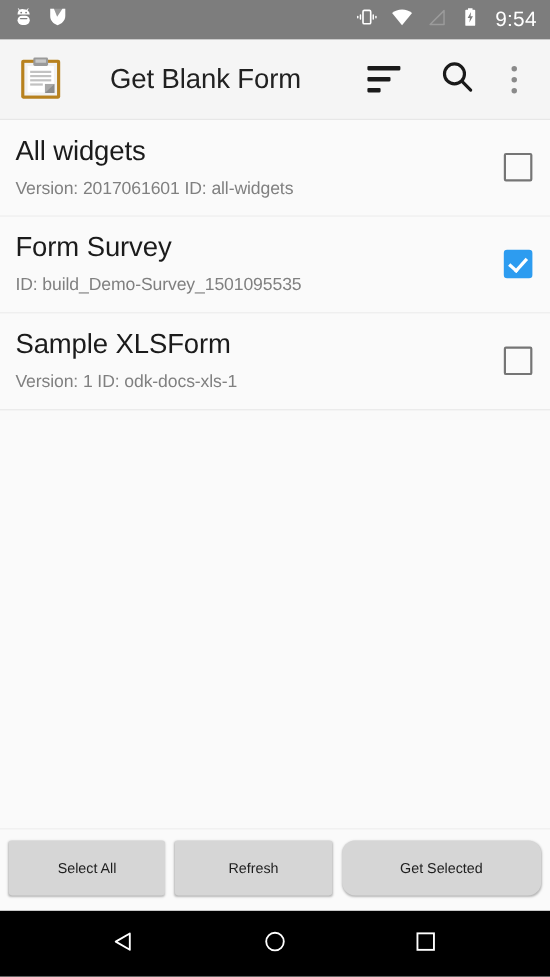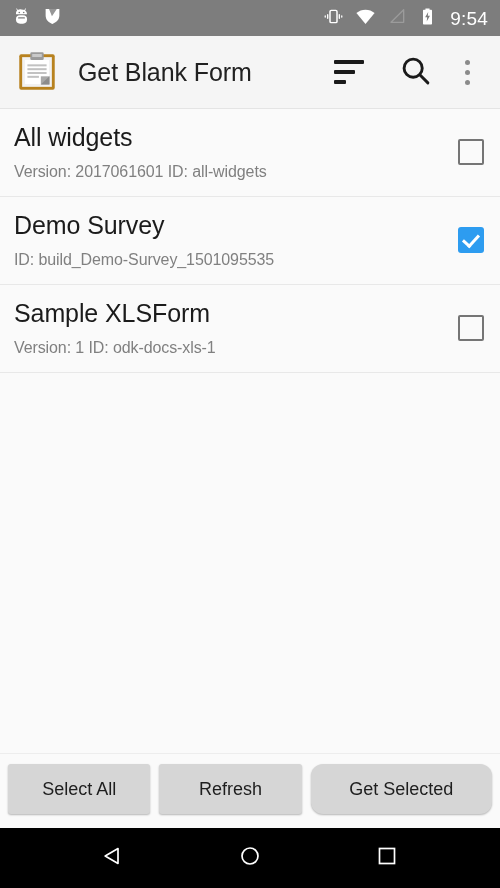--- a/index.html
+++ b/index.html
@@ -56,20 +56,21 @@
   
   .app-bar {
     height: 73px;
     background: #F5F5F5;
     display: flex;
     align-items: center;
     padding: 0 16px 0 14px;
     flex: none;
     box-sizing: border-box;
     border-bottom: 1px solid #E4E4E4;
+    gap: 22px;
   }
   .app-logo {
     width: 46px;
     height: 46px;
     flex: none;
     margin-right: 18px;
   }
   .app-title {
     font-size: 25px;
     color: #212121;
@@ -197,21 +198,21 @@
     box-sizing: border-box;
     border-top: 1px solid #EDEDED;
   }
   .bar-btn {
     flex: 1 1 0;
     height: 50px;
     background: #D6D6D6;
     border: none;
     border-radius: 3px;
     color: #1E1E1E;
-    font-size: 18px;
+    font-size: 13px;
     font-family: "Liberation Sans", sans-serif;
     white-space: nowrap;
     display: flex;
     align-items: center;
     justify-content: center;
     box-shadow: 0 1px 2px rgba(0,0,0,0.28);
     padding: 0 6px;
     box-sizing: border-box;
     overflow: hidden;
   }
@@ -340,21 +341,21 @@
     <div class="list-item">
       <div class="item-text">
         <div class="item-title">All widgets</div>
         <div class="item-sub">Version: 2017061601 ID: all-widgets</div>
       </div>
       <span class="cbox"></span>
     </div>
 
     <div class="list-item">
       <div class="item-text">
-        <div class="item-title">Demo Survey</div>
+        <div class="item-title">Form Survey</div>
         <div class="item-sub">ID: build_Demo-Survey_1501095535</div>
       </div>
       <span class="cbox checked"></span>
     </div>
 
 
     <div class="list-item">
       <div class="item-text">
         <div class="item-title">Sample XLSForm</div>
         <div class="item-sub">Version: 1 ID: odk-docs-xls-1</div>

